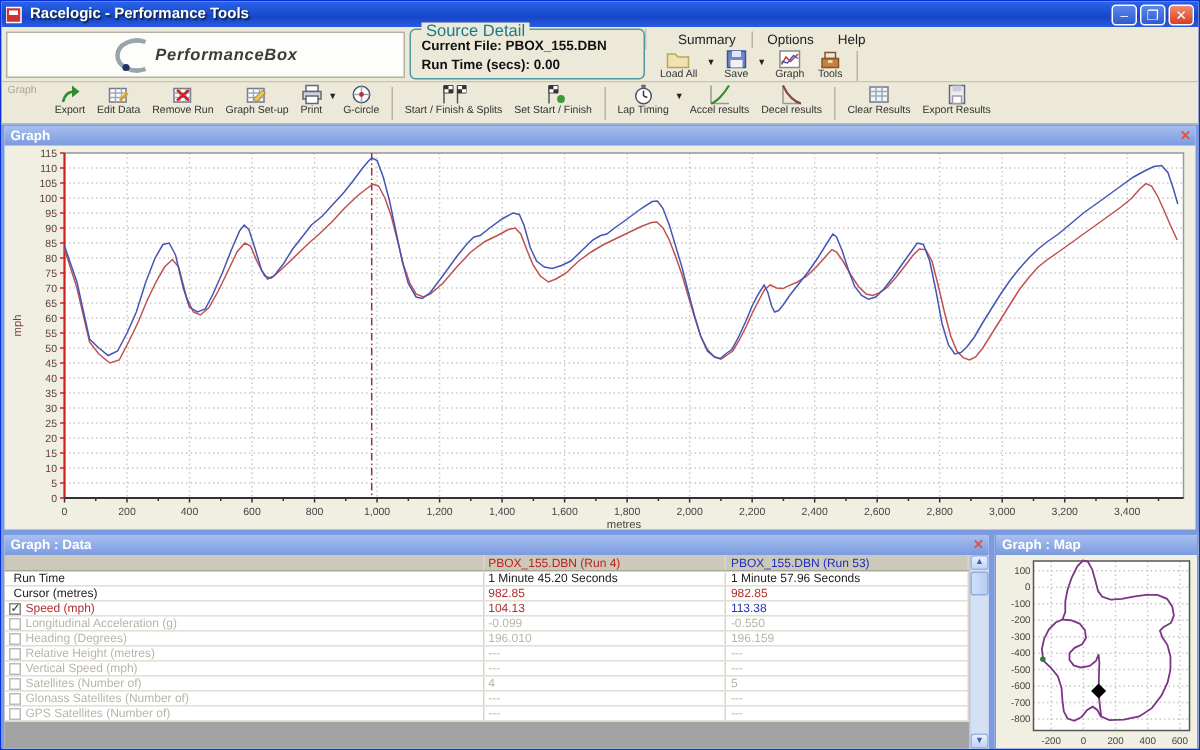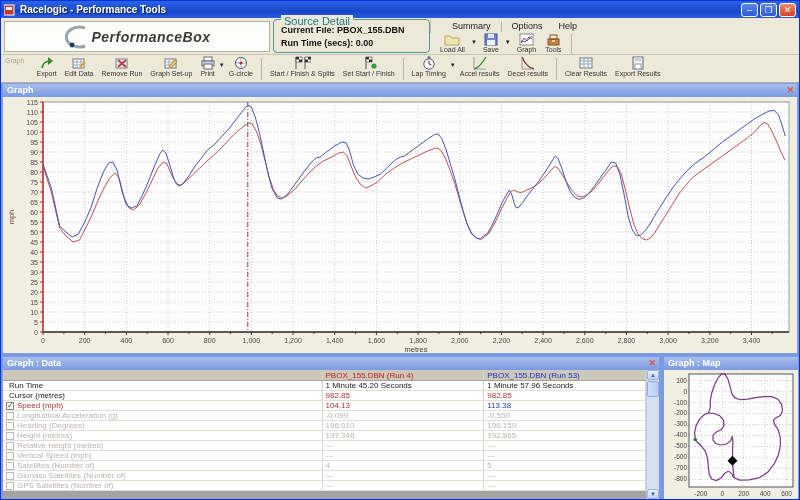--- a/index.html
+++ b/index.html
@@ -11,21 +11,21 @@
     display:flex;align-items:center;padding:0 3px;}
   .titlebar .apptitle{color:#fff;font-size:10px;font-weight:bold;margin-left:4px;text-shadow:1px 1px 1px #123;}
   .winbtns{margin-left:auto;display:flex;gap:2px;}
   .winbtn{width:17px;height:14px;border:1px solid #fff;border-radius:3px;color:#fff;font-size:9px;line-height:12px;
     text-align:center;background:linear-gradient(180deg,#5b86ec,#2f5cd0);}
   .winbtn.close{background:linear-gradient(180deg,#ec8b70,#d9401f);}
   
   .header{position:absolute;left:0;top:17px;width:100%;height:37px;background:#ece9d8;border-bottom:1px solid #c9c5b2;}
   .logo{position:absolute;left:3px;top:3px;width:266px;height:31px;background:#fdfdfa;border:1px solid #b5b2a3;
     display:flex;align-items:center;justify-content:center;}
-  .logo .brand{font-size:14px;font-weight:bold;font-style:italic;color:#3c3c3c;letter-spacing:.5px;}
+  .logo .brand{font-size:11px;font-weight:bold;font-style:italic;color:#3c3c3c;letter-spacing:.5px;}
   .srcbox{position:absolute;left:272px;top:1px;width:157px;height:34px;border:1px solid #4e9aa0;border-radius:4px;padding:4px 0 0 7px;}
   .srcbox .legend{position:absolute;top:-5px;left:7px;background:#ece9d8;padding:0 3px;font-size:11px;color:#1a7a8a;}
   .srcline{font-size:9px;font-weight:bold;color:#111;line-height:13px;white-space:nowrap;}
   .menubar{position:absolute;left:429px;top:1px;height:14px;display:flex;align-items:center;border-left:1px solid #c9c5b2;padding-left:13px;}
   .mitem{font-size:9px;color:#222;padding:1px 8px;cursor:default;}
   .msep{width:1px;height:11px;background:#b8b4a2;margin:0 2px;}
   .toptools{position:absolute;left:434px;top:15px;height:22px;display:flex;align-items:flex-start;gap:3px;padding-left:2px;}
   .tbtn{display:flex;flex-direction:column;align-items:center;padding:0 3px;}
   .tbtn .lbl{font-size:7px;color:#333;white-space:nowrap;margin-top:0px;}
   .drop{font-size:6px;color:#222;margin-top:6px;}
@@ -476,28 +476,20 @@
             <div class="tcell" style="width: 320px;">
               <span class="cb dim"></span>
               <span style="color: rgb(184, 181, 170);">Heading (Degrees)</span>
             </div>
             <div class="tcell" style="width: 162px; color: rgb(184, 181, 170);">196.010</div>
             <div class="tcell" style="width: 162px; color: rgb(184, 181, 170);">196.159</div>
           </div>
           <div class="trow">
             <div class="tcell" style="width: 320px;">
               <span class="cb dim"></span>
-              <span style="color: rgb(184, 181, 170);">Height (metres)</span>
-            </div>
-            <div class="tcell" style="width: 162px; color: rgb(184, 181, 170);">197.346</div>
-            <div class="tcell" style="width: 162px; color: rgb(184, 181, 170);">192.865</div>
-          </div>
-          <div class="trow">
-            <div class="tcell" style="width: 320px;">
-              <span class="cb dim"></span>
               <span style="color: rgb(184, 181, 170);">Relative Height (metres)</span>
             </div>
             <div class="tcell" style="width: 162px; color: rgb(184, 181, 170);">---</div>
             <div class="tcell" style="width: 162px; color: rgb(184, 181, 170);">---</div>
           </div>
           <div class="trow">
             <div class="tcell" style="width: 320px;">
               <span class="cb dim"></span>
               <span style="color: rgb(184, 181, 170);">Vertical Speed (mph)</span>
             </div>

